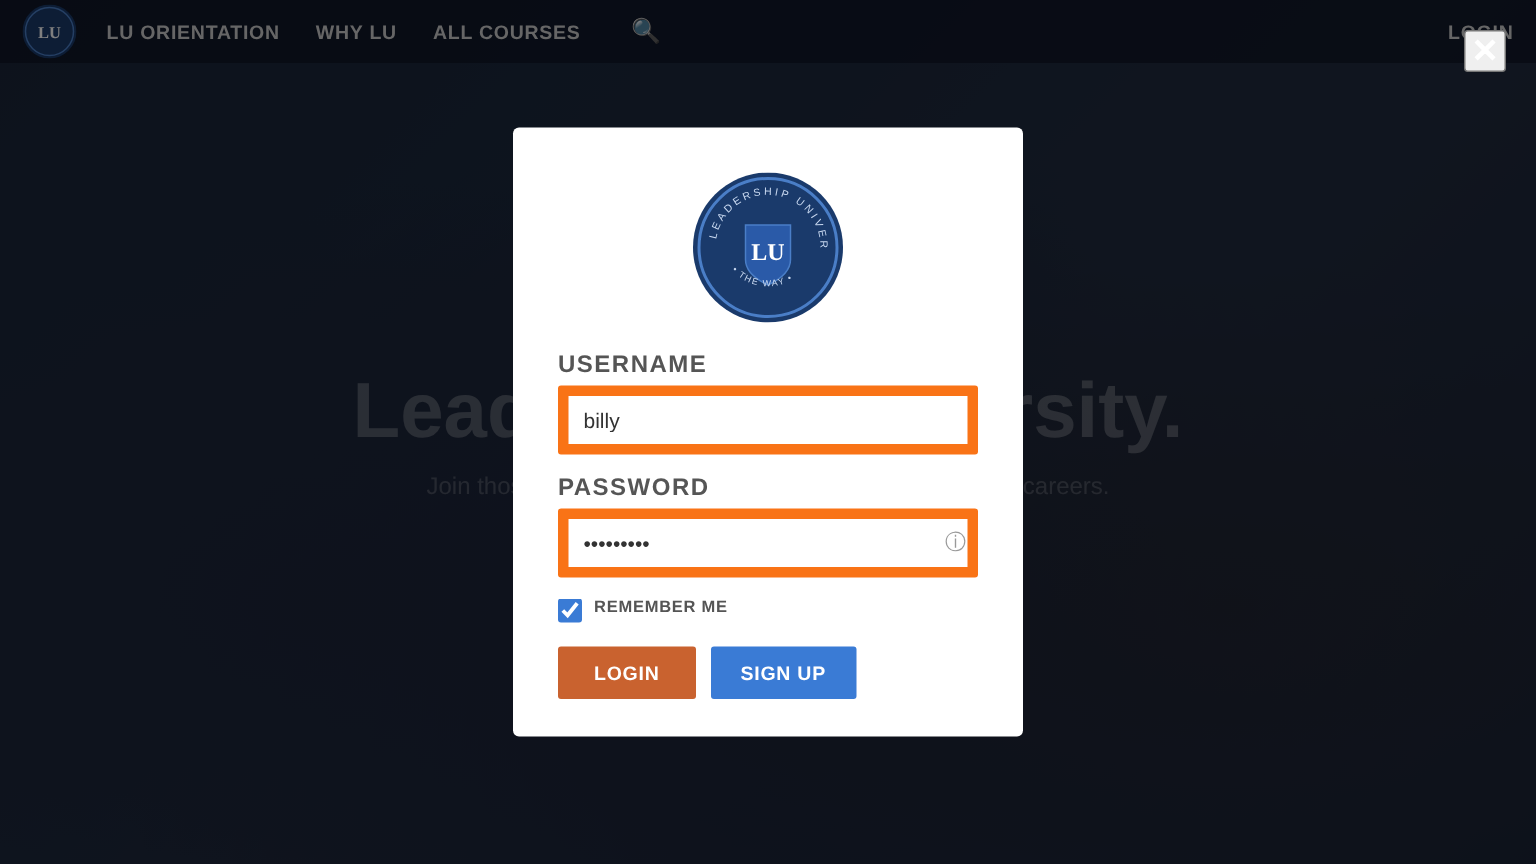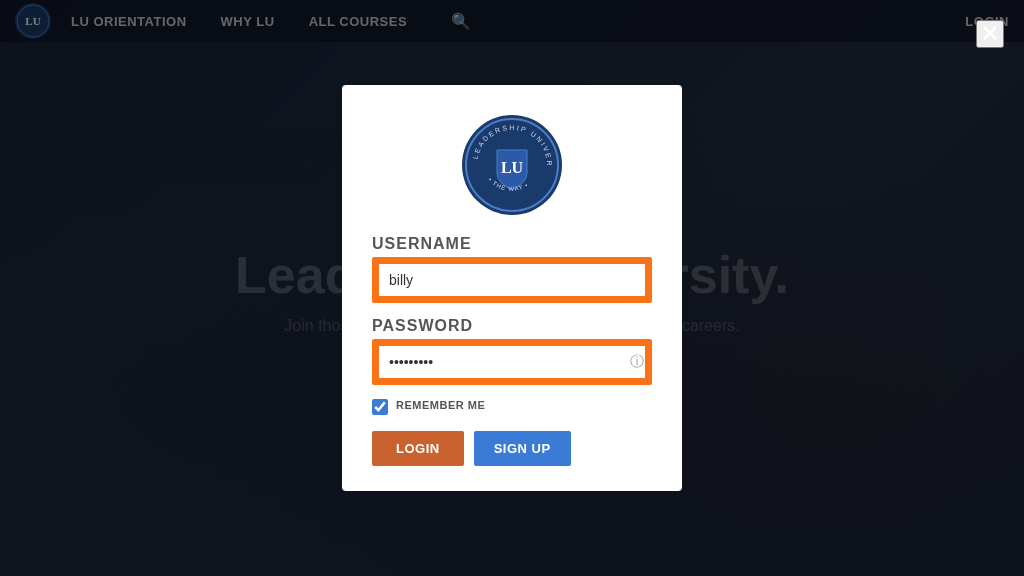--- a/index.html
+++ b/index.html
@@ -56,21 +56,21 @@
     }
     .navbar-logo {
       width: 36px;
       height: 36px;
       margin-right: 20px;
     }
     .navbar-logo svg circle { fill: #1a3a6b; }
     .nav-links {
       display: flex;
       align-items: center;
-      gap: 34px;
+      gap: 24px;
       flex: 1;
     }
     .nav-link {
       color: #ccc;
       font-size: 13px;
       font-weight: 600;
       letter-spacing: 0.5px;
       text-transform: uppercase;
       cursor: pointer;
       text-decoration: none;

